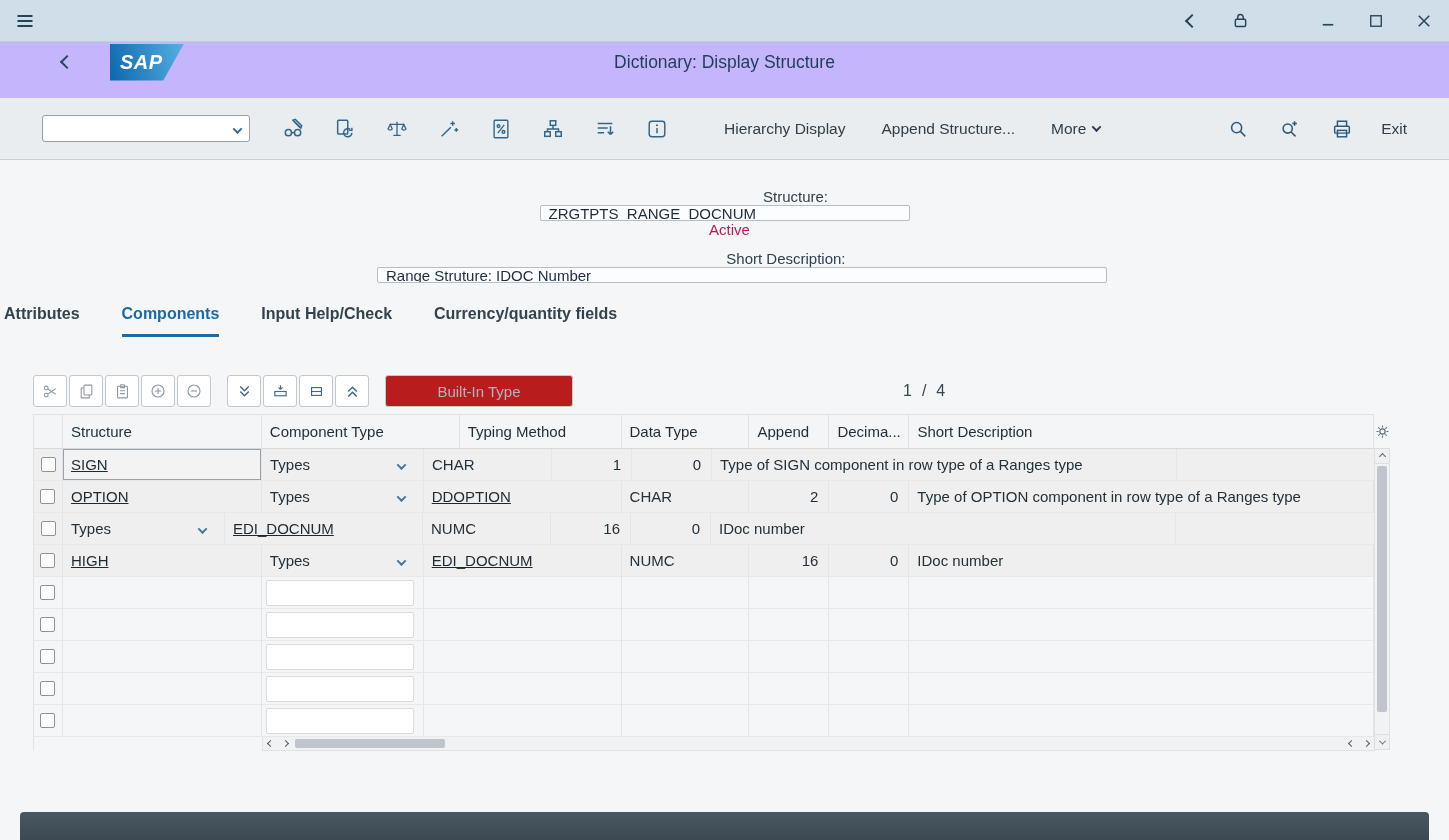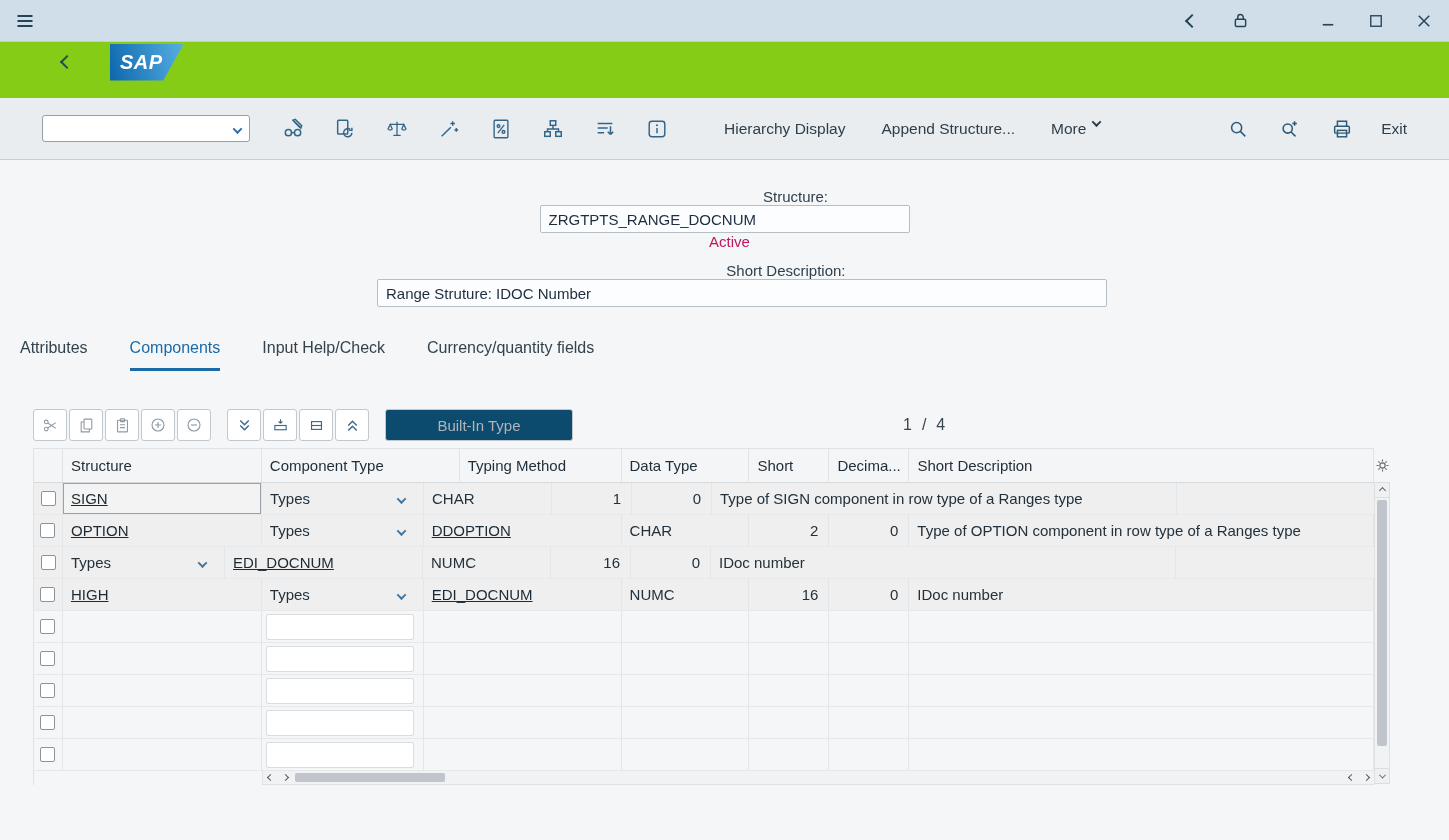--- a/index.html
+++ b/index.html
@@ -9,73 +9,73 @@
   
   .titlebar { height:42px; background:#cfdee9; border-bottom:1px solid #bcd0dd;
               display:flex; align-items:center; padding:0 14px; color:#254455; }
   .tb-left { display:flex; align-items:center; }
   .tb-spacer { flex:1; }
   .tb-right { display:flex; align-items:center; gap:26px; }
   .tb-ctrl { display:flex; align-items:center; justify-content:center; width:22px; height:22px; cursor:default; }
   .tb-group-gap { width:14px; }
 
   
-  .app-header { height:56px; background:#84cc16; position:relative; display:flex; align-items:center; padding:0 0 16px 52px; }
+  .app-header { height:56px; background:#c4b5fd; position:relative; display:flex; align-items:center; padding:0 0 16px 52px; }
   .hdr-back { width:30px; height:30px; display:flex; align-items:center; justify-content:center; color:#26475e; margin-right:28px; }
   .sap-logo { width:74px; height:37px; background:linear-gradient(75deg,#0d67ad,#57b0e3);
               clip-path:polygon(0 0,100% 0,72% 100%,0 100%); display:flex; align-items:center; padding-left:10px; }
   .sap-logo-text { color:#fff; font-weight:bold; font-style:italic; font-size:20px; letter-spacing:.5px; }
   .app-title { position:absolute; left:0; right:0; text-align:center; color:#1e3e57; font-size:17.5px; }
 
   
   .toolbar { height:62px; background:#e9edf0; border-bottom:1px solid #c7ced3;
              display:flex; align-items:center; padding:0 42px; }
   .combo { width:208px; height:27px; background:#fff; border:1px solid #93a1ab; border-radius:3px;
            display:flex; align-items:center; padding:0 8px; margin-right:32px; }
   .combo input { border:0; outline:0; flex:1; font-family:inherit; font-size:14px; background:transparent; }
   .tb-icon { width:22px; height:22px; margin-right:30px; color:#336589; display:flex; align-items:center; justify-content:center; }
-  .tb-textbtn { color:#2f3e49; font-size:15.5px; margin-left:36px; display:flex; align-items:flex-start; gap:7px; white-space:nowrap; cursor:default; }
+  .tb-textbtn { color:#2f3e49; font-size:15.5px; margin-left:36px; display:flex; align-items:center; gap:7px; white-space:nowrap; cursor:default; }
   .tb-textbtn.first { margin-left:26px; }
   .tb-flex { flex:1; }
   .tb-ricon { width:22px; height:22px; margin-left:30px; color:#2e5a7a; display:flex; align-items:center; justify-content:center; }
   .tb-exit { margin-left:28px; color:#2f3e49; font-size:15.5px; }
 
   
   .cv { display:inline-block; width:7px; height:7px; border-right:2px solid currentColor; border-bottom:2px solid currentColor; }
   .cv.down { transform:rotate(45deg) translate(-1px,-1px); }
   .cv.up { transform:rotate(-135deg); }
   .cv.left { transform:rotate(135deg); }
   .cv.right { transform:rotate(-45deg); }
   .cv.big { width:10px; height:10px; border-width:2px; }
 
   
   .form-area { padding-top:28px; }
   .form-row { display:flex; align-items:center;flex-direction:column; }
   .form-row + .form-row { margin-top:12px;padding-left:35px; }
   .form-label { width:227px; text-align:right; margin-right:20px; color:#30414e; }
-  .fld { height:28px; border:1px solid #b6bec5; border-radius:2px; background:#fcfdfe; color:#1d2d3e;
+  .fld { height:16px; border:1px solid #b6bec5; border-radius:2px; background:#fcfdfe; color:#1d2d3e;
          font-family:inherit; font-size:15px; padding:0 8px; }
   .fld.structure { width:370px; }
   .fld.shortdesc { width:730px; }
   .fld-status { margin-left:10px; color:#be185d; }
 
   
-  .tabs { margin-top:32px; padding-left:20px; display:flex; gap:42px; }
+  .tabs { margin-top:22px; padding-left:4px; display:flex; gap:42px;font-weight:bold; }
   .tab { font-size:16px; color:#33434e; padding-bottom:11px; border-bottom:3px solid transparent; cursor:default; }
   .tab.active { color:#1a6aa8; border-bottom-color:#1a6aa8; }
 
   
   .panel { margin:28px 20px 0 20px; padding:10px 0 0 13px; }
   .grid-toolbar { display:flex; align-items:center; }
   .gt-btn { width:34px; height:32px; background:#fff; border:1px solid #c2c9ce; border-radius:3px;
             display:flex; align-items:center; justify-content:center; margin-right:2px; }
   .gt-btn.muted { color:#8e99a2; }
   .gt-btn.blue { color:#3f6886; }
   .gt-gap { width:14px; }
-  .gt-builtin { width:188px; height:32px; background:#0c4a6e; border:1px solid #c2c9ce; border-radius:3px;
+  .gt-builtin { width:188px; height:32px; background:#b91c1c; border:1px solid #c2c9ce; border-radius:3px;
                 margin-left:14px; display:flex; align-items:center; justify-content:center;
                 color:#aeb6bc; font-size:15px; }
   .gt-pages { margin-left:330px; color:#394750; font-size:16px; display:flex; gap:10px; }
 
   
   .grid-area { margin-top:7px; position:relative; width:1357px; }
   .grid-main { width:1341px; border-top:1px solid #dfe2e5; border-left:1px solid #e0e3e6; }
   .g-hrow { display:flex; height:34px; background:#f4f5f6; border-bottom:1px solid #d7dadd; }
   .g-hcell { display:flex; align-items:center; padding:0 8px; color:#1f2d38; border-right:1px solid #e1e4e7; }
   .g-row { display:flex; height:32px; }
@@ -159,20 +159,21 @@
   </div>
 </div>
 
 <div class="app-header">
   <span class="hdr-back">
       <span class="cv left big"></span>
     </span>
   <div class="sap-logo">
     <span class="sap-logo-text">SAP</span>
   </div>
+  <div class="app-title">Dictionary: Display Structure</div>
 </div>
 
 <div class="toolbar">
   <div class="combo">
     <input value="" style="">
     <span class="dd-chev" style="color:#2f6ea6;margin:0;"><span class="cv down"></span></span>
   </div>
 
   <span class="tb-icon">
     <svg width="22" height="22" viewBox="0 0 24 24" fill="none" stroke="currentColor" stroke-width="1.6">
@@ -365,21 +366,21 @@
 
     <div class="grid-area">
       <div class="grid-main">
 
         <div class="g-hrow">
           <div class="g-hcell c-check"></div>
           <div class="g-hcell c-comp">Structure</div>
           <div class="g-hcell c-ctype">Component Type</div>
           <div class="g-hcell c-typ">Typing Method</div>
           <div class="g-hcell c-dtype">Data Type</div>
-          <div class="g-hcell c-len">Short</div>
+          <div class="g-hcell c-len">Append</div>
           <div class="g-hcell c-dec">Decima...</div>
           <div class="g-hcell c-desc">Short Description</div>
         </div>
 
         <div class="g-row filled">
           <div class="cell c-check">
               <span class="checkbox"></span>
             </div>
           <div class="cell c-comp cell-focus">
               <span class="link">SIGN</span>

